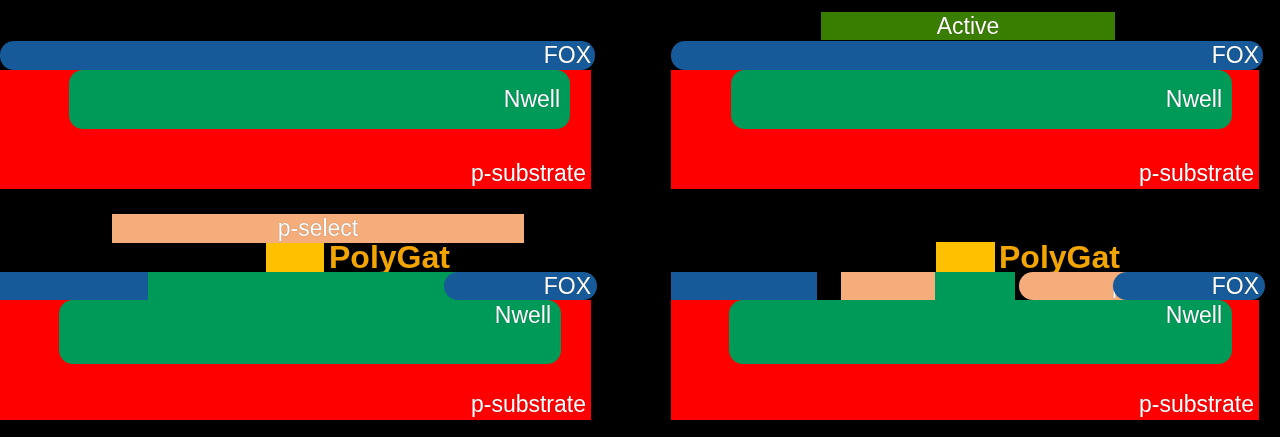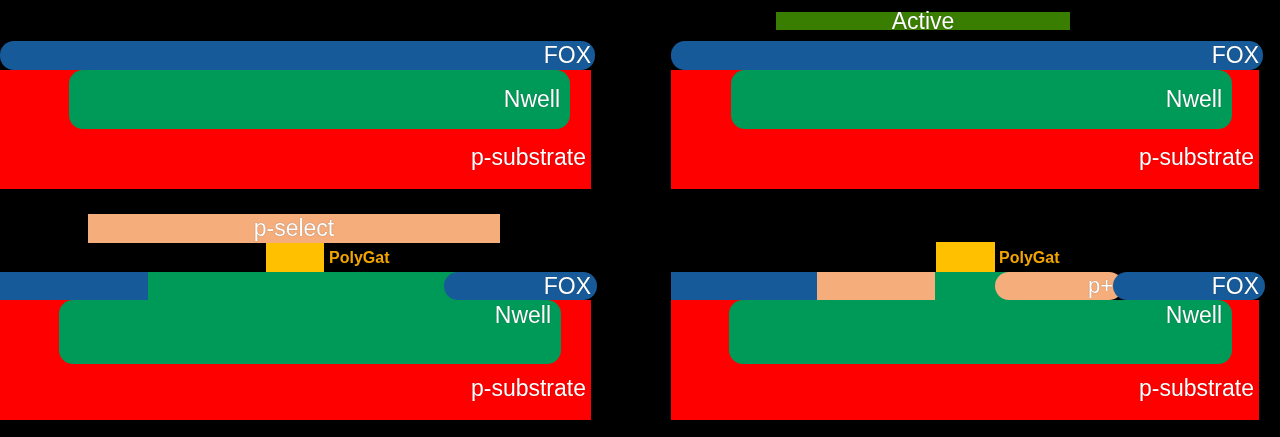--- a/index.html
+++ b/index.html
@@ -5,56 +5,56 @@
   html,body{margin:0;padding:0;background:#000;}
   #canvas{
     position:relative;width:1280px;height:437px;background:var(--background,#000);
     overflow:hidden;font-family:"Liberation Sans",sans-serif;
   }
   .rect{position:absolute;}
   .fox{background:var(--fox-blue,#175A99);}
   .sub{background:var(--substrate-red,#FF0000);}
   .nwell{background:var(--nwell-green,#009A58);padding-left:20px;}
   .active{background:var(--active-green,#3A7E01);}
-  .peach{background:var(--select-peach,#F5AD7C);}
+  .peach{background:var(--select-peach,#F5AD7C);margin-left:24px;}
   .gold{background:var(--poly-gold,#FFC000);}
   .lbl{
     color:var(--label-white,#FFFFFF);font-size:23px;line-height:1;
     text-shadow:0 0 1px rgba(0,0,0,.45);white-space:nowrap;
   }
   .bar-flex{display:flex;align-items:center;}
   .right{justify-content:flex-end;border-radius:14px;}
   .center{justify-content:center;}
   .pad-r4{padding-right:4px;}
   .pad-r6{padding-right:6px;}
   .pad-r10{padding-right:10px;}
-  .sub-lbl{position:absolute;right:5px;bottom:20px;}
+  .sub-lbl{position:absolute;right:5px;bottom:4px;}
   .nwell-top-lbl{align-items:flex-start;padding-top:4px;}
   .poly-lbl{
     position:absolute;color:var(--poly-text,#F2A500);font-weight:bold;
-    font-size:16px;line-height:29px;white-space:nowrap;text-shadow:none;
+    font-size:32px;line-height:29px;white-space:nowrap;text-shadow:none;
   }
   .pplus-lbl{font-size:22px;}
 </style>
 </head>
 <body>
 
 <div id="canvas">
 
   <div class="rect sub" style="left:0;top:70px;width:591px;height:119px;">
     <span class="lbl sub-lbl">p-substrate</span>
   </div>
   <div class="rect nwell bar-flex right pad-r10" style="left:69px;top:70px;width:471px;height:59px;">
     <span class="lbl">Nwell</span>
   </div>
   <div class="rect fox bar-flex right pad-r4" style="left:0;top:41px;width:591px;height:29px;">
     <span class="lbl">FOX</span>
   </div>
 
-  <div class="rect active bar-flex center" style="left:776px;top:12px;width:294px;height:18px;">
+  <div class="rect active bar-flex center" style="left:821px;top:12px;width:294px;height:28px;">
     <span class="lbl">Active</span>
   </div>
   <div class="rect sub" style="left:671px;top:70px;width:588px;height:119px;">
     <span class="lbl sub-lbl">p-substrate</span>
   </div>
   <div class="rect nwell bar-flex right pad-r10" style="left:731px;top:70px;width:471px;height:59px;">
     <span class="lbl">Nwell</span>
   </div>
   <div class="rect fox bar-flex right pad-r4" style="left:671px;top:41px;width:588px;height:29px;">
     <span class="lbl">FOX</span>

